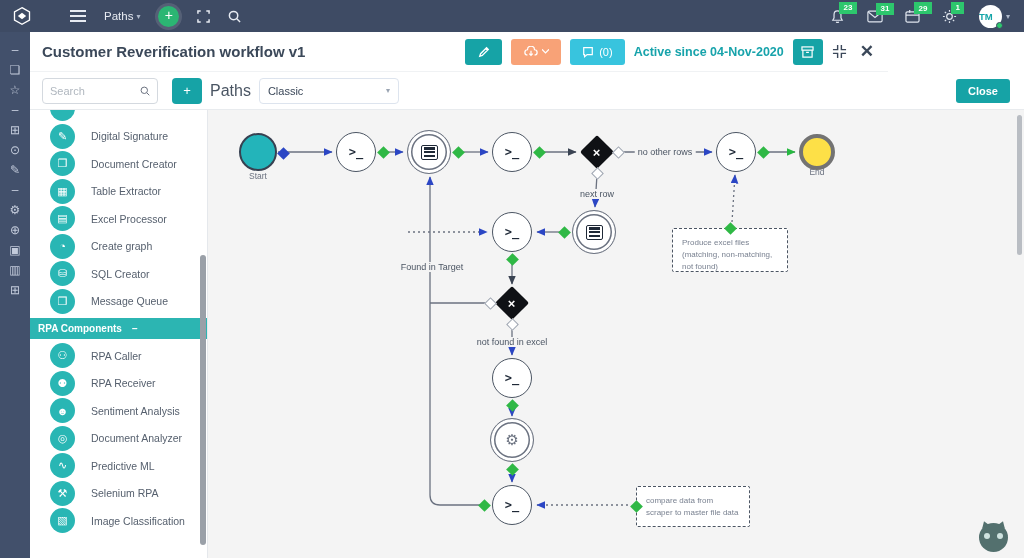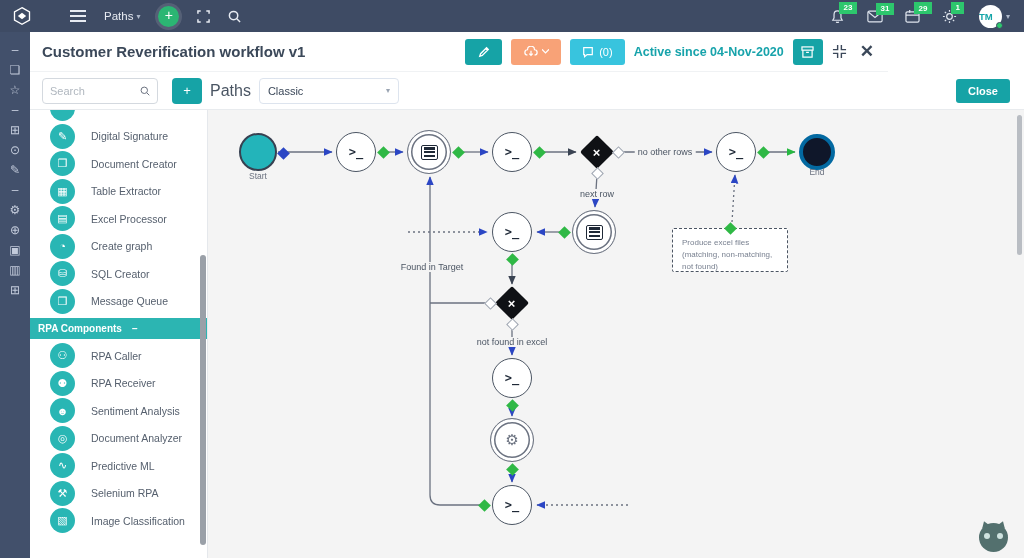--- a/index.html
+++ b/index.html
@@ -59,21 +59,21 @@
   .partial-top { margin-top:-15px; }
   #sidebar-scroll { position:absolute; right:1px; top:145px; width:6px; height:290px; background:#9aa0a8; border-radius:3px; }
 
   
   #canvas { position:absolute; left:208px; top:110px; width:816px; height:448px; background:#f4f4f4; overflow:hidden; }
   #edges { position:absolute; left:0; top:0; z-index:1; }
   .node { position:absolute; z-index:3; }
   .circle-node { background:#fff; border:1.5px solid #4b5563; border-radius:50%; display:flex; align-items:center; justify-content:center; }
   .terminal { width:40px; height:40px; font-family:"DejaVu Sans Mono", monospace; font-size:12px; font-weight:bold; color:#1f2937; }
   .start-node { width:38px; height:38px; background:#23b4ba; border:2px solid #374151; border-radius:50%; }
-  .end-node { width:36px; height:36px; background:#0f172a; border:4px solid #0369a1; border-radius:50%; }
+  .end-node { width:36px; height:36px; background:#fde047; border:4px solid #737373; border-radius:50%; }
   .dbl { width:44px; height:44px; background:#fff; border:1.5px solid #6b7280; border-radius:50%; box-shadow:inset 0 0 0 3px #fff, inset 0 0 0 4.5px #6b7280; display:flex; align-items:center; justify-content:center; }
   .list-ico { width:17px; height:15px; border:1.5px solid #1f2937; border-radius:2px; padding:1.5px 2px; display:flex; flex-direction:column; justify-content:space-between; }
   .list-ico b { height:2.5px; background:#1f2937; display:block; }
   .gear-glyph { font-size:15px; color:#6b7280; }
   .xnode { width:34px; height:34px; display:flex; align-items:center; justify-content:center; }
   .xnode .xsq { width:24px; height:24px; background:#0f1115; transform:rotate(45deg); display:flex; align-items:center; justify-content:center; border-radius:2px; }
   .xnode .xg { transform:rotate(-45deg); color:#fff; font-weight:bold; font-size:13px; }
   .node-label { position:absolute; top:105%; left:50%; transform:translateX(-50%); font-size:8.5px; color:#6b7280; white-space:nowrap; }
   .diamond { position:absolute; width:9px; height:9px; transform:rotate(45deg); z-index:4; }
   .d-blue { background:#2b46c4; }
@@ -420,20 +420,24 @@
 
   <div class="node circle-node terminal" style="left:284px; top:375px;">
     <span>&gt;_</span>
     <i class="diamond d-green" style="left:-13px; top:15px;"></i>
   </div>
 
   <div class="annot" style="left:464px; top:118px; width:116px; height:44px;">
     <span>Produce excel files (matching, non-matching, not found)</span>
     <i class="diamond d-green" style="left:53px; top:-5px;"></i>
   </div>
+  <div class="annot" style="left:428px; top:376px; width:114px; height:41px;">
+    <span>compare data from scraper to master file data</span>
+    <i class="diamond d-green" style="left:-5px; top:15px;"></i>
+  </div>
 
   <div id="canvas-scroll"></div>
 </div>
 
 <div id="chatbot">
     <span class="ear l"></span>
     <span class="ear r"></span>
   </div>
 
 </body></html>

